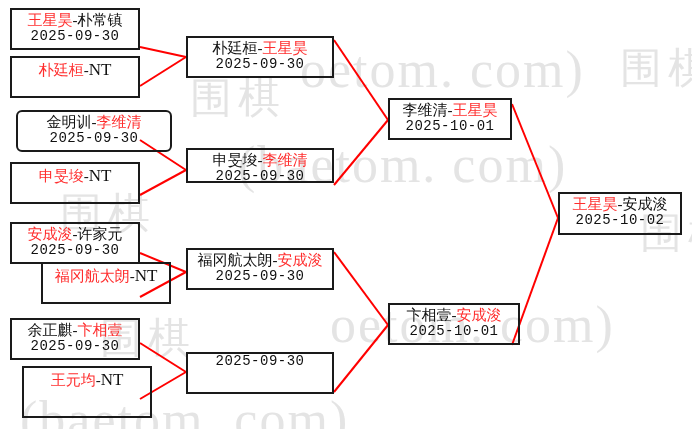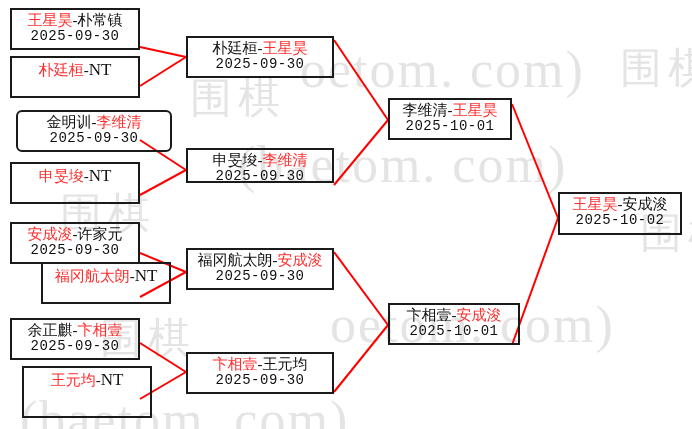--- a/index.html
+++ b/index.html
@@ -159,21 +159,20 @@
     <span class="line1"><span class="pA lose">申旻埈</span><span class="sep">-</span><span class="pB win">李维清</span></span>
     <span class="line2">2025-09-30</span>
   </div>
 
   <div class="box" style="left:186px; top:248px; width:148px; height:42px;">
     <span class="line1"><span class="pA lose">福冈航太朗</span><span class="sep">-</span><span class="pB win">安成浚</span></span>
     <span class="line2">2025-09-30</span>
   </div>
 
   <div class="box" style="left:186px; top:352px; width:148px; height:42px;">
-    <span class="line1"><span class="pA win">卞相壹</span><span class="sep">-</span><span class="pB lose">王元均</span></span>
     <span class="line2">2025-09-30</span>
   </div>
 
   <div class="box" style="left:388px; top:98px;  width:124px; height:42px;">
     <span class="line1"><span class="pA lose">李维清</span><span class="sep">-</span><span class="pB win">王星昊</span></span>
     <span class="line2">2025-10-01</span>
   </div>
 
   <div class="box" style="left:388px; top:303px; width:132px; height:42px;">
     <span class="line1"><span class="pA lose">卞相壹</span><span class="sep">-</span><span class="pB win">安成浚</span></span>

